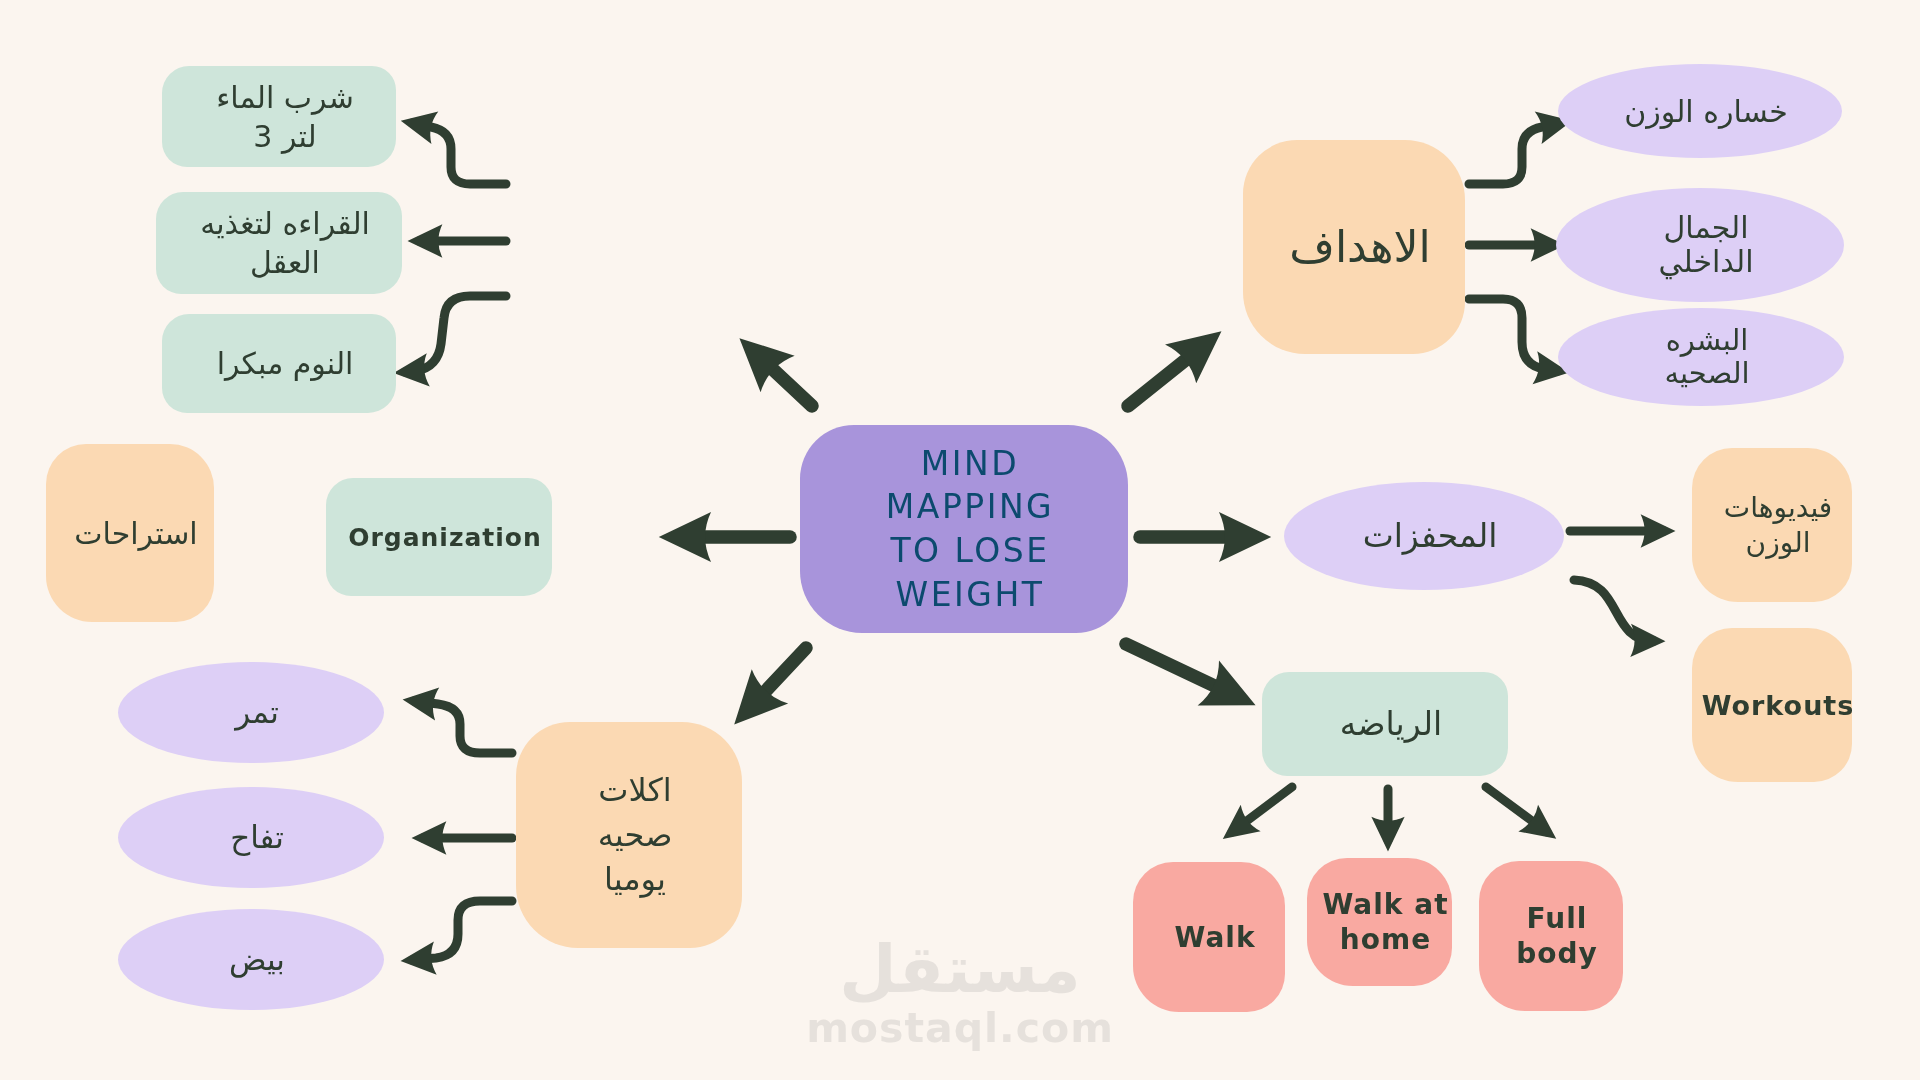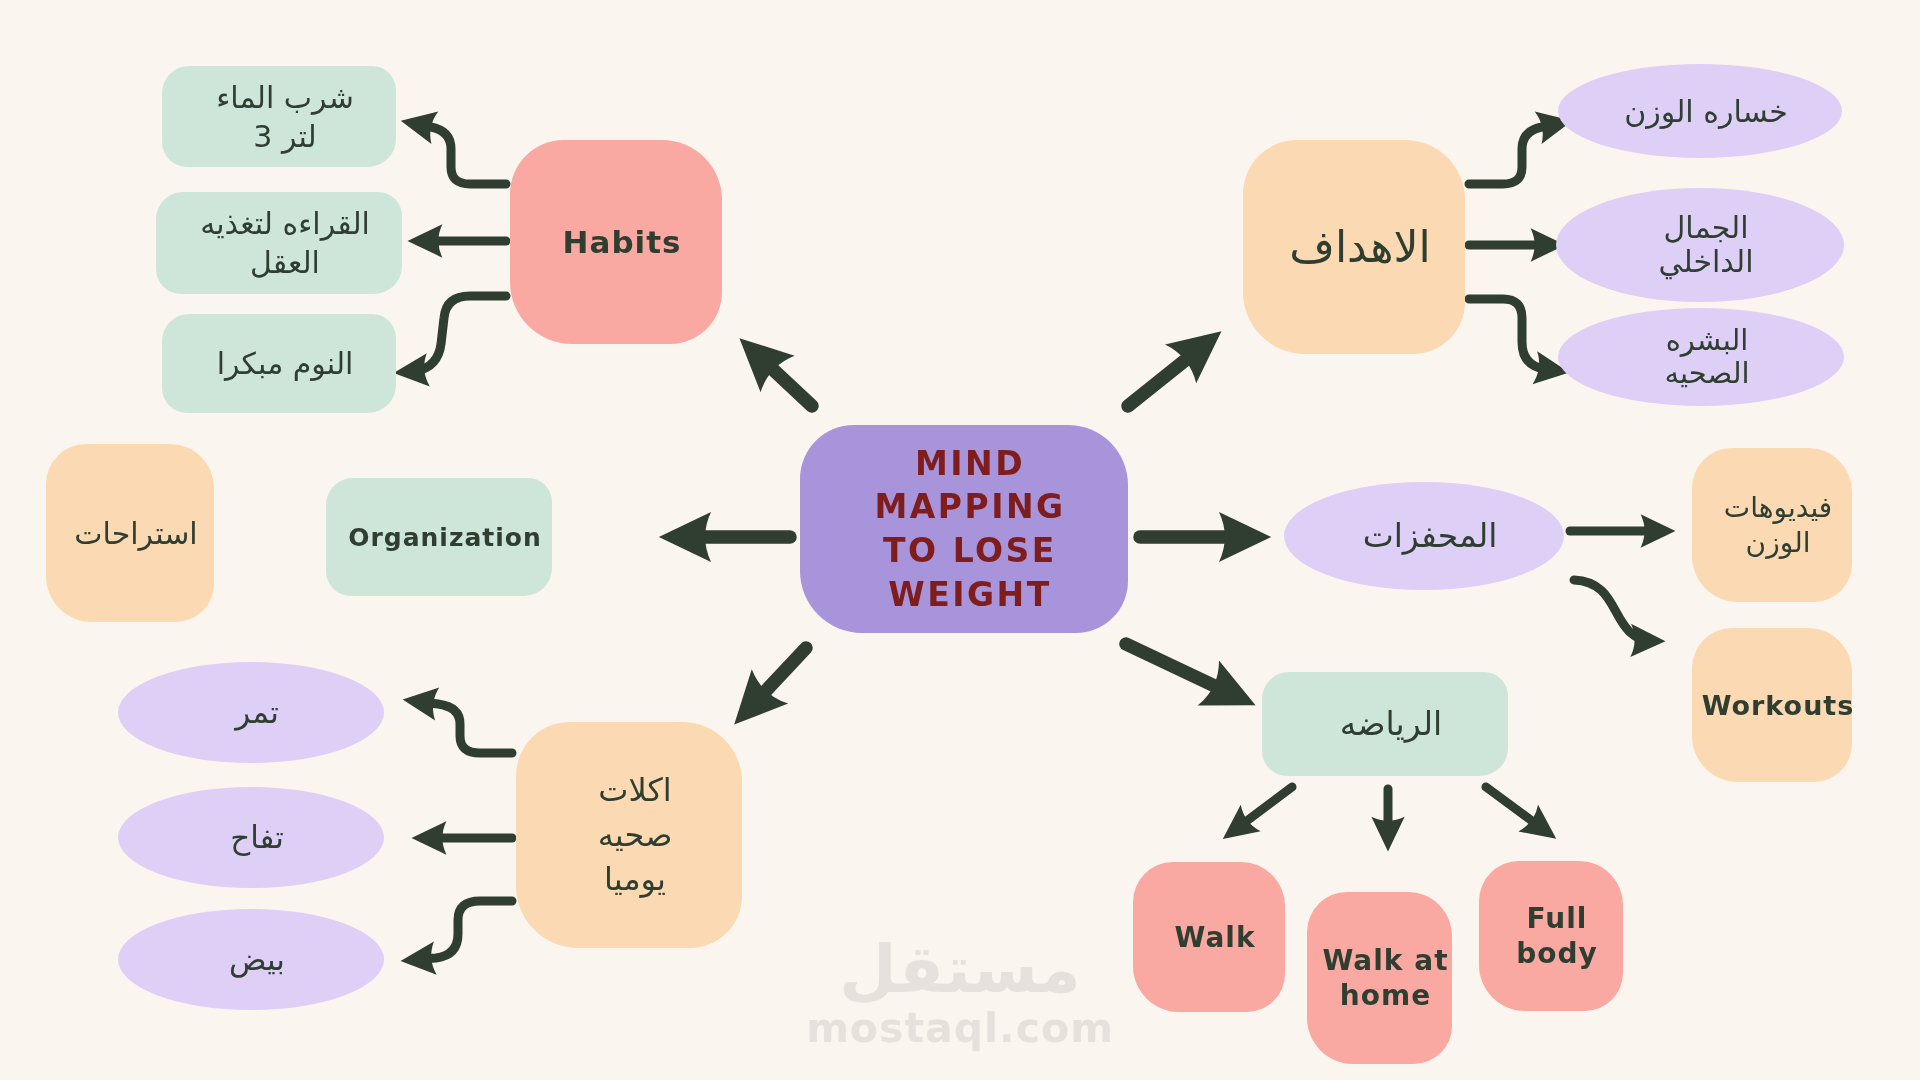--- a/index.html
+++ b/index.html
@@ -18,42 +18,42 @@
   }
   .purple{background:var(--purple);} .pink{background:var(--pink);}
   .mint{background:var(--mint);} .peach{background:var(--peach);}
   .lavender{background:var(--lavender);}
   .ellipse{border-radius:50%;}
   .rrect{border-radius:27px 24px 28px 25px;}
   .blob{border-radius:54px 60px 52px 62px;}
   .blob-sm{border-radius:40px 44px 38px 46px;}
   .en{font-weight:bold;letter-spacing:1px;}
   .ar{font-size:30px;line-height:1.3;}
-  #center{left:800px;top:425px;width:328px;height:208px;color:#7f1d1d;
-          font-size:33px;font-weight:bold;letter-spacing:2.5px;line-height:1.32;}
+  #center{left:800px;top:425px;width:328px;height:208px;color:#0c4a6e;
+          font-size:33px;font-weight:normal;letter-spacing:2.5px;line-height:1.32;}
   #habits{left:510px;top:140px;width:212px;height:204px;font-size:31px;}
   #water{left:162px;top:66px;width:234px;height:101px;}
   #reading{left:156px;top:192px;width:246px;height:102px;}
   #sleep{left:162px;top:314px;width:234px;height:99px;}
   #goals{left:1243px;top:140px;width:222px;height:214px;font-size:44px;}
   #weight-loss{left:1558px;top:64px;width:284px;height:94px;}
   #inner-beauty{left:1556px;top:188px;width:288px;height:114px;line-height:1.15;}
   #healthy-skin{left:1558px;top:308px;width:286px;height:98px;line-height:1.15;font-size:29px;}
   #breaks{left:46px;top:444px;width:168px;height:178px;}
   #organization{left:326px;top:478px;width:226px;height:118px;font-size:25px;}
   #motivators{left:1284px;top:482px;width:280px;height:108px;font-size:33px;text-align:center;}
   #healthy-videos{left:1692px;top:448px;width:160px;height:154px;font-size:28px;line-height:1.25;}
   #workouts{left:1692px;top:628px;width:160px;height:154px;font-size:27px;}
   #healthy-foods{left:516px;top:722px;width:226px;height:226px;font-size:32px;line-height:1.4;}
   #dates{left:118px;top:662px;width:266px;height:101px;font-size:31px;}
   #apples{left:118px;top:787px;width:266px;height:101px;font-size:31px;}
   #eggs{left:118px;top:909px;width:266px;height:101px;font-size:31px;}
-  #sports{left:1262px;top:672px;width:246px;height:104px;font-size:33px;}
+  #sports{left:1262px;top:672px;width:246px;height:104px;font-size:33px;font-family:Liberation Serif, serif;}
   #plank{left:1133px;top:862px;width:152px;height:150px;font-size:28px;}
-  #walk-at-home{left:1307px;top:892px;width:145px;height:172px;font-size:28px;line-height:1.25;}
+  #walk-at-home{left:1307px;top:858px;width:145px;height:128px;font-size:28px;line-height:1.25;}
   #full-body{left:1479px;top:861px;width:144px;height:150px;font-size:28px;line-height:1.25;}
   #watermark{position:absolute;left:760px;top:935px;width:400px;text-align:center;
              color:var(--watermark);user-select:none;}
   #watermark .logo{font-size:66px;font-weight:bold;line-height:1.05;}
   #watermark .site{font-size:41px;font-weight:bold;letter-spacing:1px;}
 </style>
 </head>
 <body>
 
 <div id="canvas">
@@ -90,21 +90,20 @@
     <path class="arrow" marker-end="url(#ah)" d="M 1292 787 L 1232 832"></path>
     <path class="arrow" marker-end="url(#ah)" d="M 1388 789 L 1388 840"></path>
     <path class="arrow" marker-end="url(#ah)" d="M 1486 787 L 1547 832"></path>
   </svg>
 
   <div id="center" class="node purple blob">MIND
 MAPPING
 TO LOSE
 WEIGHT</div>
 
-  <div id="habits" class="node pink blob en">Habits</div>
   <div id="water" class="node mint rrect ar" dir="rtl">شرب الماء
 لتر 3</div>
   <div id="reading" class="node mint rrect ar" dir="rtl">القراءه لتغذيه
 العقل</div>
   <div id="sleep" class="node mint rrect ar" dir="rtl">النوم مبكرا</div>
 
   <div id="goals" class="node peach blob ar" dir="rtl">الاهداف</div>
   <div id="weight-loss" class="node lavender ellipse ar" dir="rtl">خساره الوزن</div>
   <div id="inner-beauty" class="node lavender ellipse ar" dir="rtl">الجمال
 الداخلي</div>

